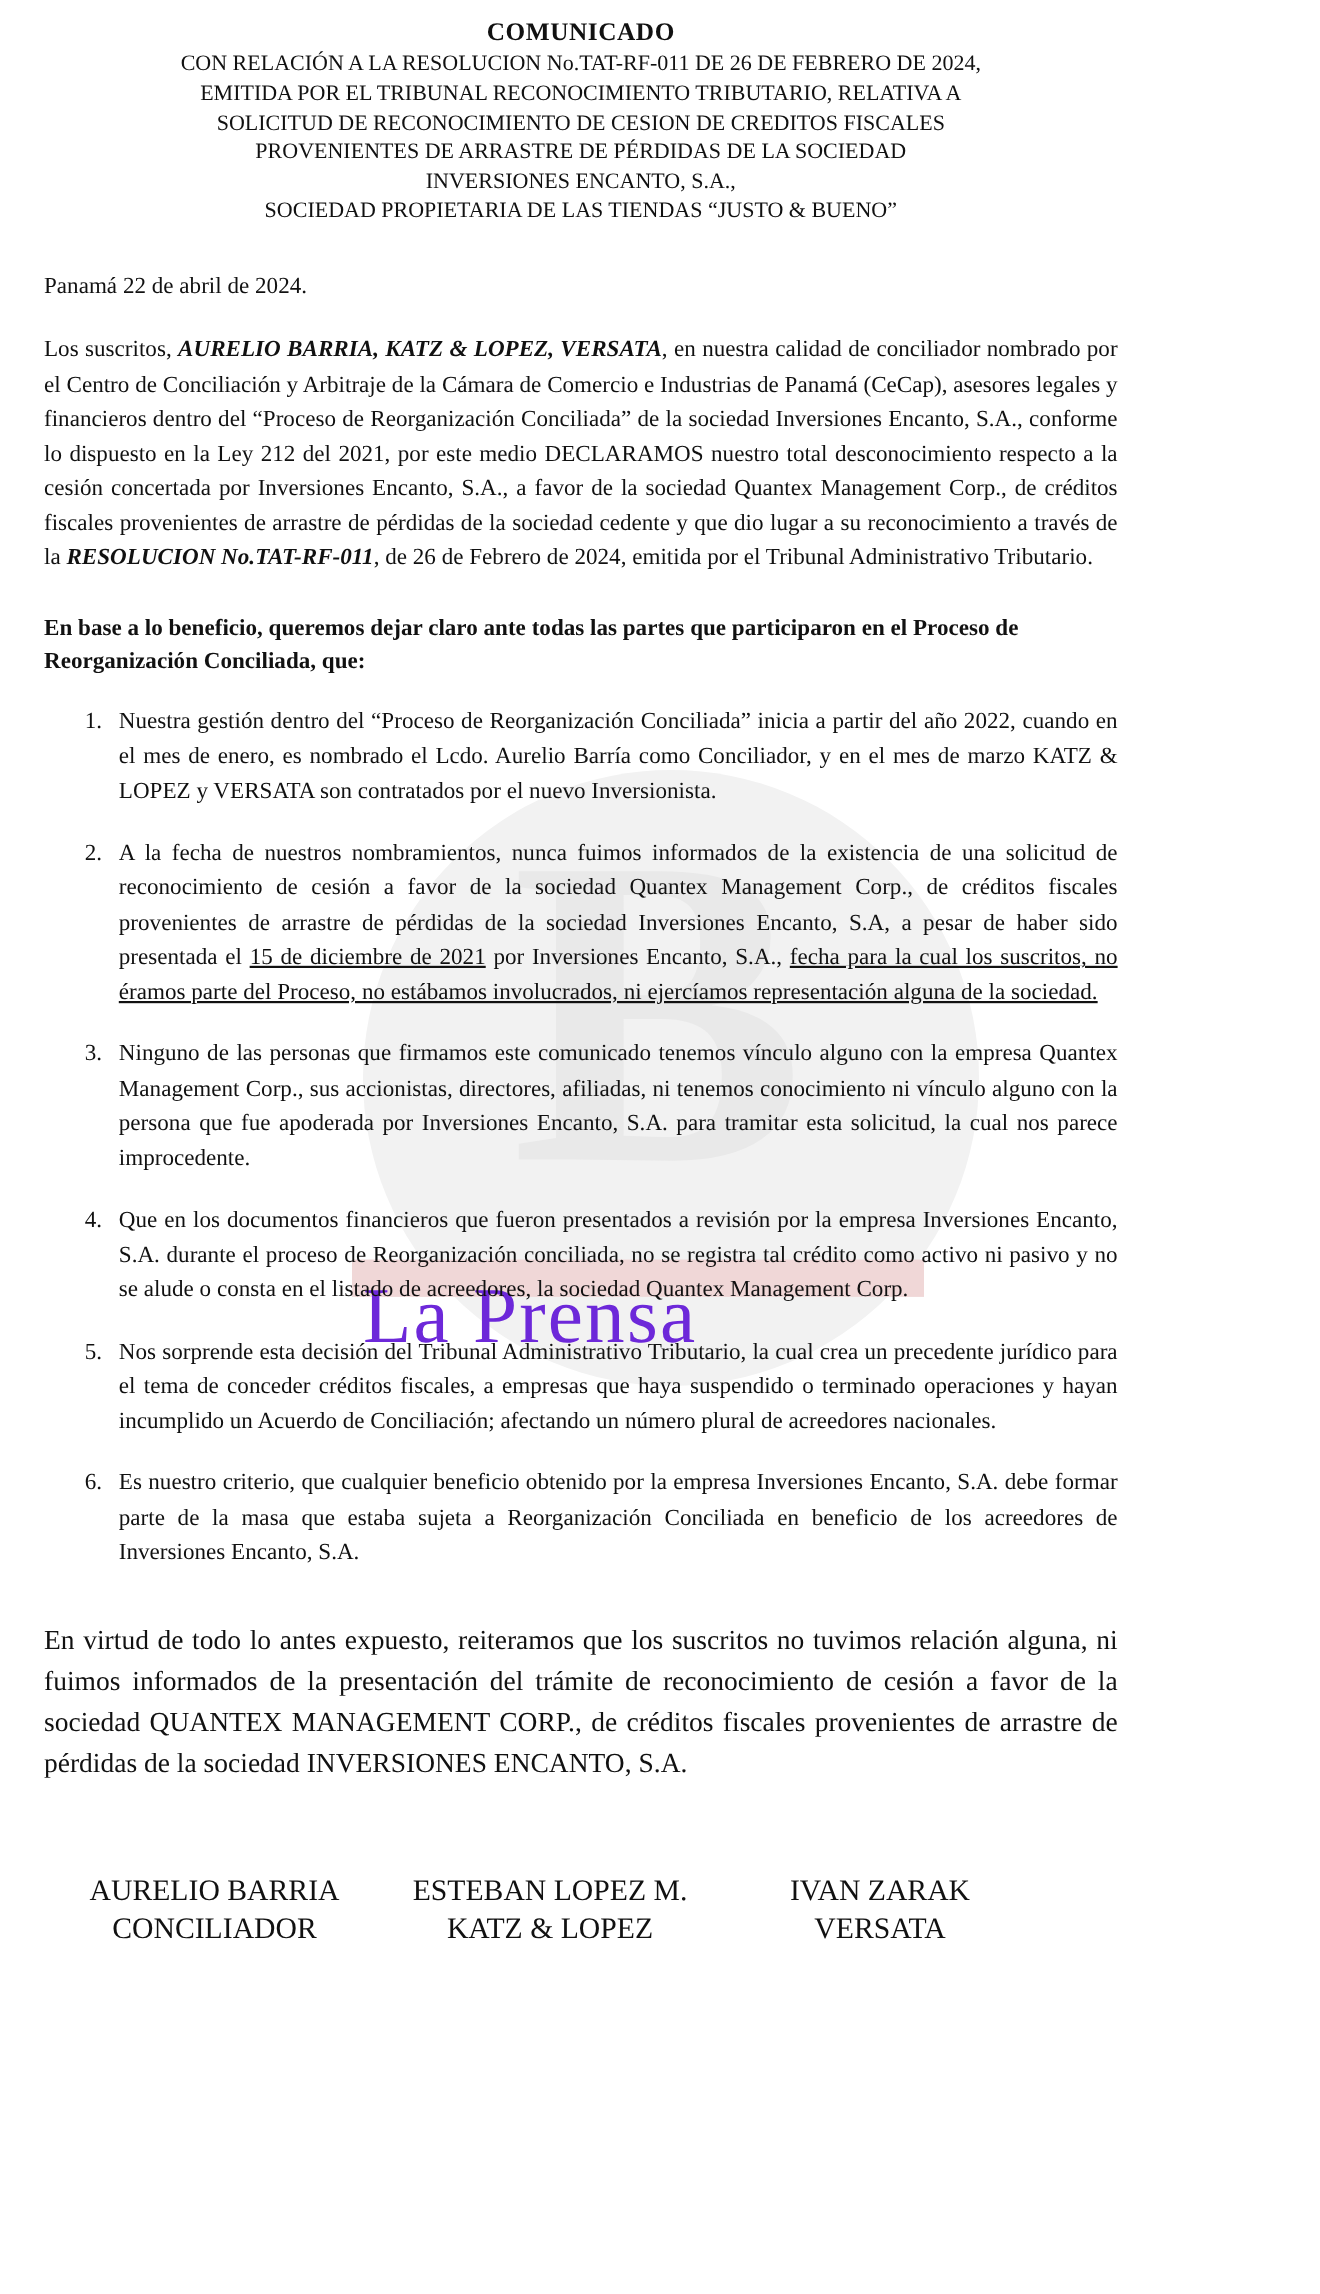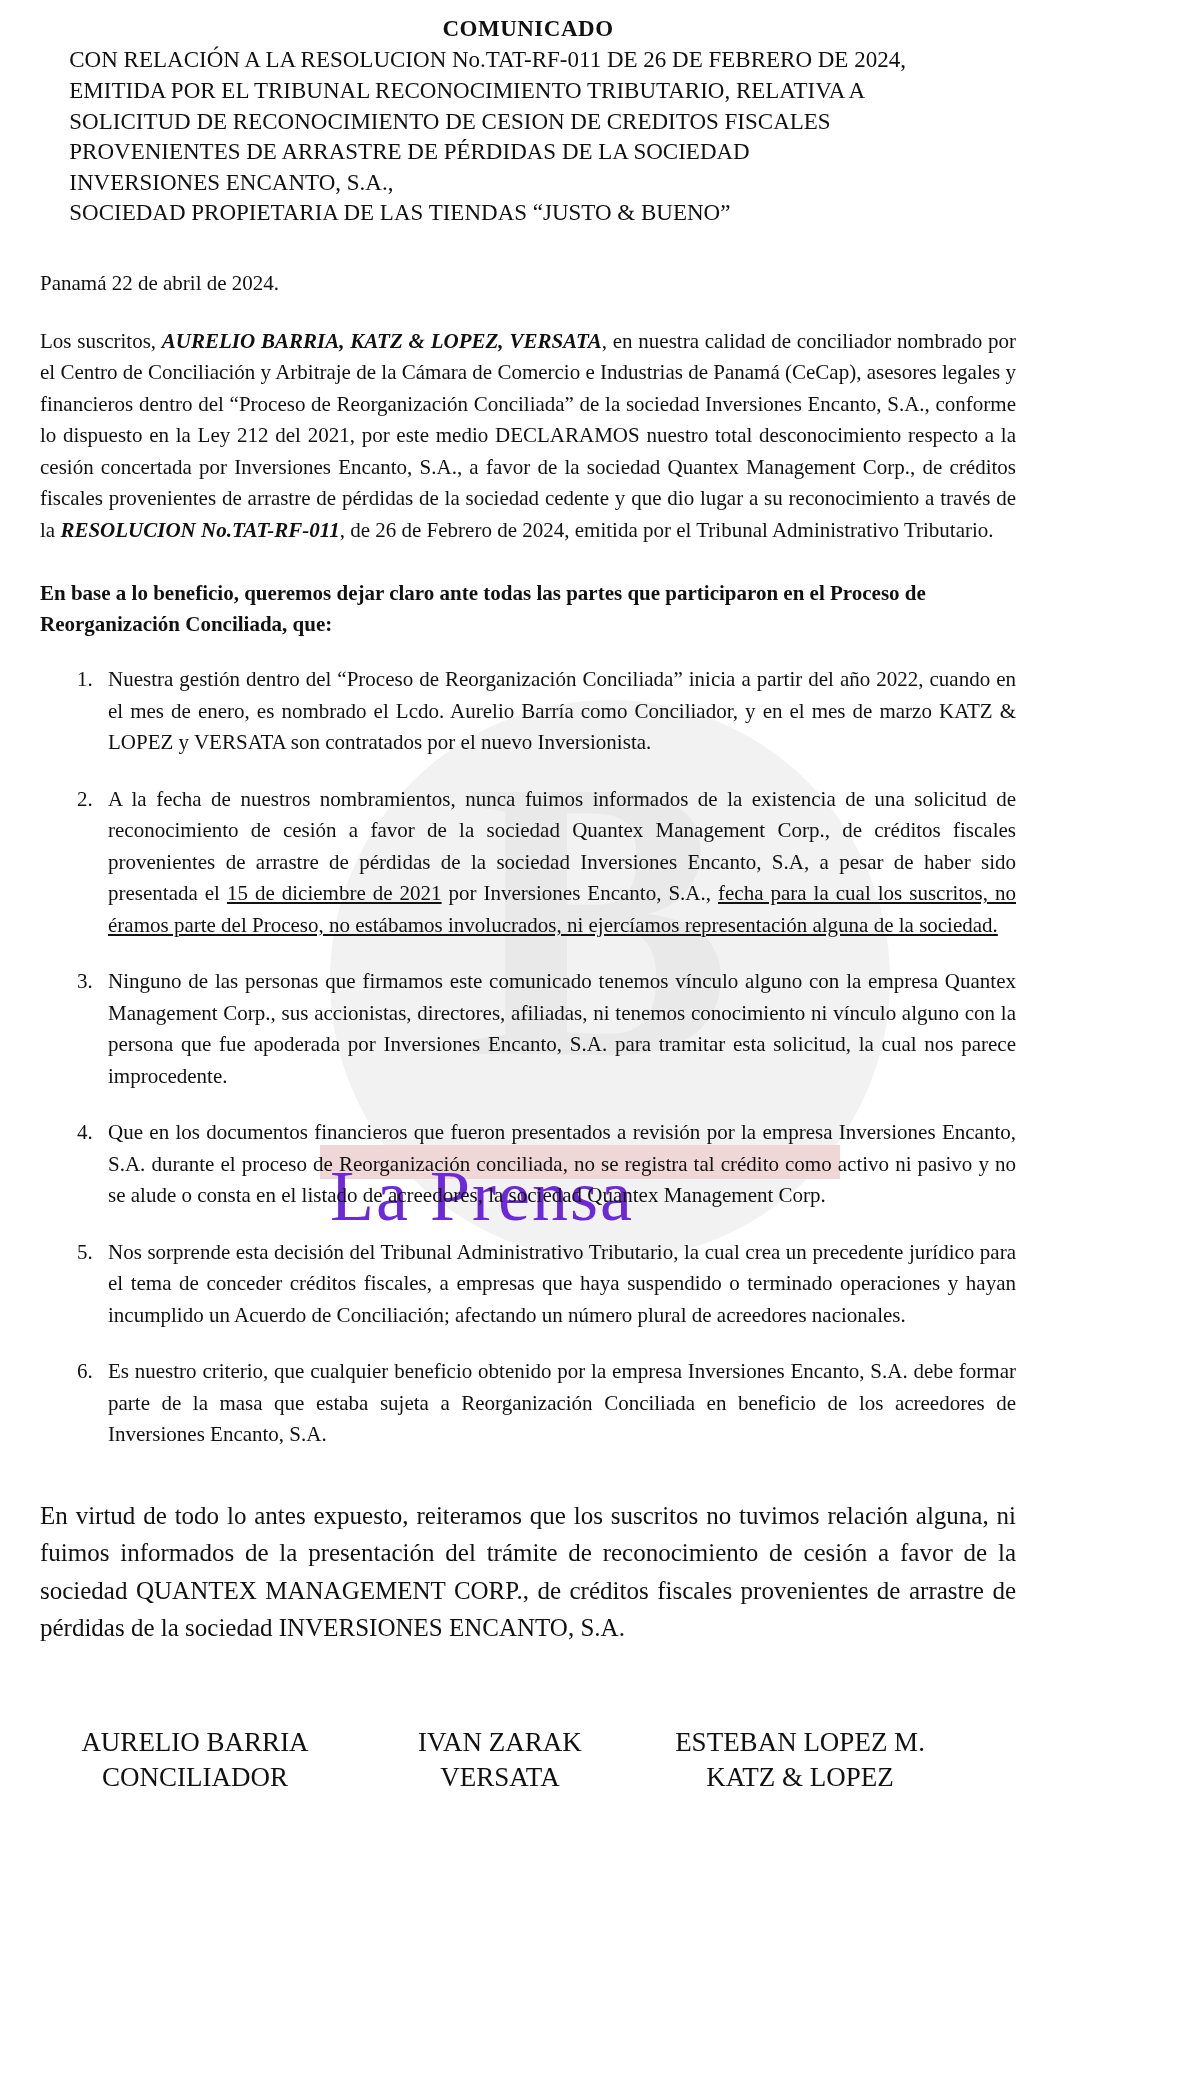--- a/index.html
+++ b/index.html
@@ -73,22 +73,22 @@
   
   .doc-title {
     text-align: center;
     font-weight: bold;
     font-size: 23px;
     letter-spacing: 0.5px;
     margin: 0 0 2px 0;
     line-height: 1.28;
   }
   .doc-subtitle {
-    text-align: left;
-    font-size: 23px;
+    text-align: center;
+    font-size: 20px;
     line-height: 1.33;
     margin: 0 auto;
     width: 94%;
   }
   .doc-subtitle .line { display: block; }
 
   
   .date-line {
     margin-top: 42px;
     font-size: 21px;
@@ -191,23 +191,23 @@
     <li>Es nuestro criterio, que cualquier beneficio obtenido por la empresa Inversiones Encanto, S.A. debe formar parte de la masa que estaba sujeta a Reorganización Conciliada en beneficio de los acreedores de Inversiones Encanto, S.A.</li>
   </ol>
 
   <div class="closing">En virtud de todo lo antes expuesto, reiteramos que los suscritos no tuvimos relación alguna, ni fuimos informados  de la presentación del  trámite de  reconocimiento de cesión a favor de la sociedad QUANTEX MANAGEMENT CORP., de créditos fiscales provenientes de arrastre de pérdidas de la sociedad INVERSIONES ENCANTO, S.A.</div>
 
   <div class="signatures">
     <div class="sig sig-1">
       <span class="name">AURELIO BARRIA</span>
       <span class="role">CONCILIADOR</span>
     </div>
+    <div class="sig sig-2">
+      <span class="name">ESTEBAN LOPEZ M.</span>
+      <span class="role">KATZ &amp; LOPEZ</span>
+    </div>
     <div class="sig sig-3">
       <span class="name">IVAN ZARAK</span>
       <span class="role">VERSATA</span>
     </div>
-    <div class="sig sig-2">
-      <span class="name">ESTEBAN LOPEZ M.</span>
-      <span class="role">KATZ &amp; LOPEZ</span>
-    </div>
   </div>
 
 </div>
 
 </body></html>

